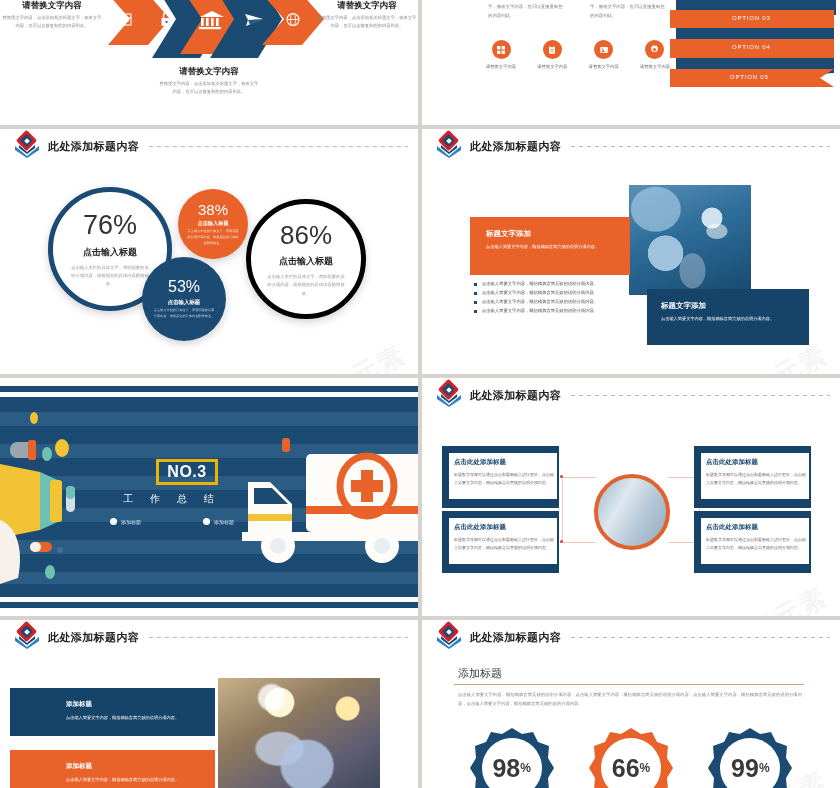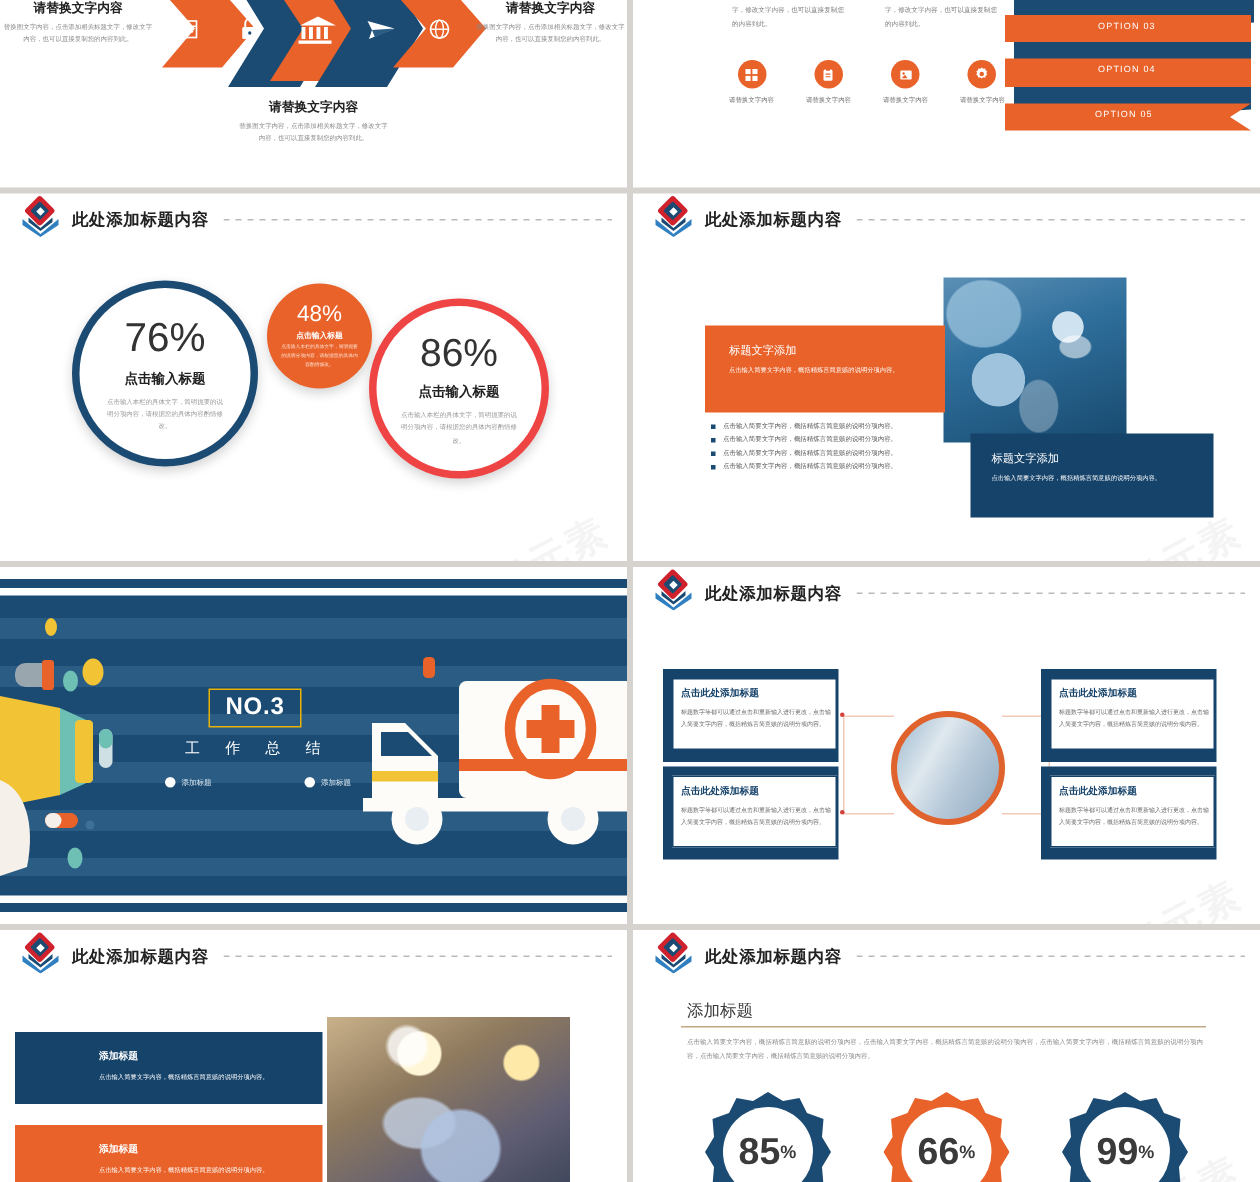--- a/index.html
+++ b/index.html
@@ -105,21 +105,21 @@
   .s3 .c76 .d{ font-size:4.3px; color:#9a9a9a; width:80px; line-height:1.9; margin-top:5px; }
   .s3 .c38{ left:178px; top:60px; width:70px; height:70px; background:#e8622a; }
   .s3 .c38 .big{ font-size:15px; color:#fff; }
   .s3 .c38 .t{ font-size:5.2px; font-weight:bold; color:#fff; margin-top:2px; }
   .s3 .c38 .d{ font-size:3.2px; color:#ffdcca; width:52px; line-height:1.8; margin-top:2px; }
   .s3 .c53{ left:142px; top:128px; width:84px; height:84px; background:#1b4a72; }
   .s3 .c53 .big{ font-size:16px; color:#fff; }
   .s3 .c53 .t{ font-size:5.4px; font-weight:bold; color:#fff; margin-top:3px; }
   .s3 .c53 .d{ font-size:3.2px; color:#b9cde0; width:62px; line-height:1.8; margin-top:2px; }
   .s3 .c86{ left:246px; top:70px; width:120px; height:120px;
-            background:#fff; border:5px solid #ef4444; }
+            background:#fff; border:5px solid #000000; }
   .s3 .c86 .big{ font-size:26px; color:#333; }
   .s3 .c86 .t{ font-size:9px; font-weight:bold; color:#222; margin-top:4px; }
   .s3 .c86 .d{ font-size:4.3px; color:#9a9a9a; width:80px; line-height:1.9; margin-top:5px; }
 
   
   .s4 .photo{
     position:absolute; left:207px; top:56px; width:122px; height:110px;
     background:
       radial-gradient(circle at 68% 30%, #cfe2ef 0 9%, transparent 9.5%),
       radial-gradient(circle at 30% 62%, #9fc3dd 0 16%, transparent 16.5%),
@@ -133,34 +133,34 @@
       radial-gradient(ellipse at 22% 22%, rgba(160,200,225,.7) 0 18%, transparent 19%);
   }
   .s4 .obox{
     position:absolute; left:48px; top:88px; width:160px; height:58px;
     background:#e8622a; padding:12px 16px; color:#fff;
   }
   .s4 .bbox{
     position:absolute; left:225px; top:160px; width:162px; height:56px;
     background:#16436a; padding:12px 14px; color:#fff;
   }
-  .s4 .bt{ font-size:7.5px; font-weight:normal; margin-bottom:4px; }
+  .s4 .bt{ font-size:7.5px; font-weight:bold; margin-bottom:4px; }
   .s4 .bd{ font-size:4.2px; line-height:1.8; }
   .s4 .bullets{ position:absolute; left:52px; top:150px; width:150px; }
   .s4 .bullets li{ list-style:none; font-size:4.3px; color:#555;
                    line-height:2.1; position:relative; padding-left:8px; }
   .s4 .bullets li:before{ content:""; position:absolute; left:0; top:4px;
                           width:3px;height:3px;background:#1b4a72; }
 
   
   .s5{ background:#1b4a72; }
   .s5 .band{ position:absolute; left:0; right:0; background:#2a5c84; }
   .s5 .frameline{ position:absolute; background:#fff; }
-  .s5 .no{ position:absolute; left:139px; top:81px; width:62px; height:26px;
-           border:1px solid #eab308; display:flex; align-items:center; justify-content:center;
+  .s5 .no{ position:absolute; left:156px; top:81px; width:62px; height:26px;
+           border:3px solid #eab308; display:flex; align-items:center; justify-content:center;
            color:#fff; font-size:16px; font-weight:bold; letter-spacing:.5px; }
   .s5 .sub{ position:absolute; left:112px; top:114px; width:120px; text-align:center;
             color:#fff; font-size:10px; letter-spacing:7px; font-weight:normal; }
   .s5 .tags{ position:absolute; left:110px; top:140px; width:124px;
              display:flex; justify-content:space-between; }
   .s5 .tag{ display:flex; align-items:center; gap:4px; }
   .s5 .dot{ width:7px;height:7px;border-radius:50%;background:#fff; }
   .s5 .tag span{ font-size:5px; color:#dbe7f0; }
 
   
@@ -344,21 +344,26 @@
       </div>
       <div class="htitle">此处添加标题内容</div>
       <div class="hdash"></div>
     </div>
     <div class="c c76">
       <div class="big">76%</div>
       <div class="t">点击输入标题</div>
       <div class="d">点击输入本栏的具体文字，简明扼要的说明分项内容，请根据您的具体内容酌情修改。</div>
     </div>
     <div class="c c38">
-      <div class="big">48%</div>
+      <div class="big">38%</div>
+      <div class="t">点击输入标题</div>
+      <div class="d">点击输入本栏的具体文字，简明扼要的说明分项内容，请根据您的具体内容酌情修改。</div>
+    </div>
+    <div class="c c53">
+      <div class="big">53%</div>
       <div class="t">点击输入标题</div>
       <div class="d">点击输入本栏的具体文字，简明扼要的说明分项内容，请根据您的具体内容酌情修改。</div>
     </div>
     <div class="c c86">
       <div class="big">86%</div>
       <div class="t">点击输入标题</div>
       <div class="d">点击输入本栏的具体文字，简明扼要的说明分项内容，请根据您的具体内容酌情修改。</div>
     </div>
     <div class="wm">氪元素</div>
   </div>
@@ -551,21 +556,21 @@
     </div>
     <div class="h2">添加标题</div>
     <div class="rule"></div>
     <div class="para">点击输入简要文字内容，概括精炼言简意赅的说明分项内容，点击输入简要文字内容，概括精炼言简意赅的说明分项内容，点击输入简要文字内容，概括精炼言简意赅的说明分项内容，点击输入简要文字内容，概括精炼言简意赅的说明分项内容。</div>
     <div class="badges">
       <div class="bd">
         <svg style="position:absolute;inset:0;" viewBox="0 0 84 84">
           <path d="M42 2 L52 8 L63 6 L68 16 L79 20 L78 32 L84 42 L78 52 L79 64 L68 68 L63 78 L52 76 L42 82 L32 76 L21 78 L16 68 L5 64 L6 52 L0 42 L6 32 L5 20 L16 16 L21 6 L32 8 Z" fill="#1b4a72"></path>
           <circle cx="42" cy="42" r="30" fill="#fff"></circle>
         </svg>
-        <span class="num">85</span>
+        <span class="num">98</span>
           <span class="pc" style="position:relative;z-index:2;">%</span>
       </div>
       <div class="bd">
         <svg style="position:absolute;inset:0;" viewBox="0 0 84 84">
           <path d="M42 2 L52 8 L63 6 L68 16 L79 20 L78 32 L84 42 L78 52 L79 64 L68 68 L63 78 L52 76 L42 82 L32 76 L21 78 L16 68 L5 64 L6 52 L0 42 L6 32 L5 20 L16 16 L21 6 L32 8 Z" fill="#e8622a"></path>
           <circle cx="42" cy="42" r="30" fill="#fff"></circle>
         </svg>
         <span class="num">66</span>
           <span class="pc" style="position:relative;z-index:2;">%</span>
       </div>

